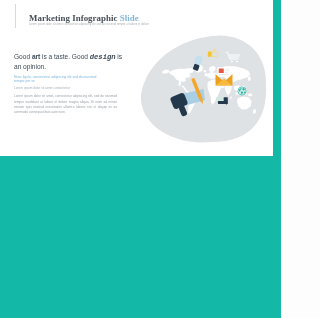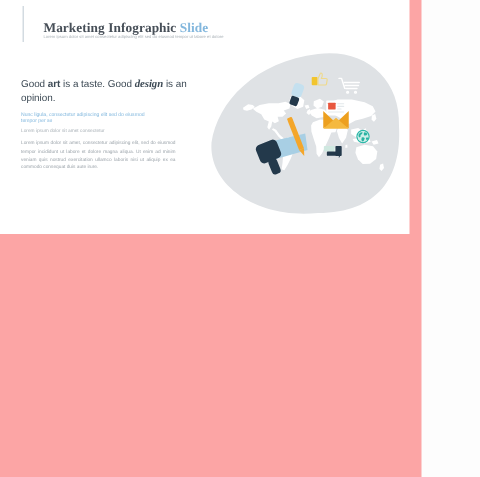--- a/index.html
+++ b/index.html
@@ -1,31 +1,31 @@
 <!DOCTYPE html>
 <html><head>
 <meta charset="utf-8">
 <style>
   html,body{margin:0;padding:0;}
   body{width:281px;height:318px;background:#fdfdfd;font-family:"Liberation Sans",sans-serif;overflow:hidden;}
-  .page{position:relative;width:281px;height:318px;background:#fca5a5;}
+  .page{position:relative;width:281px;height:318px;background:#14b8a6;}
 
   
   .hero{position:absolute;left:0;top:0;width:273px;height:156px;background:#fff;overflow:hidden;}
   .hero-inner{position:absolute;inset:0;}
 
   .titlebar{position:absolute;left:15px;top:4px;height:24px;border-left:1px solid #d3dbe1;padding-left:13px;}
   .title{font-family:"Liberation Serif",serif;font-size:8.9px;font-weight:700;line-height:11px;color:#474f58;white-space:nowrap;letter-spacing:.05px;padding-top:8.5px;}
   .title .accent{color:#83b7dd;}
   .subtitle{font-size:2.7px;line-height:3.4px;color:#a7afb5;white-space:nowrap;margin-top:-0.8px;letter-spacing:.05px;}
 
   .body{position:absolute;left:14px;top:51.5px;width:114px;}
   .headline{font-size:6.6px;line-height:9.3px;color:#3d4a55;font-weight:400;letter-spacing:-0.02px;}
   .headline b{font-weight:700;}
-  .headline i{font-family:Liberation Serif, serif;font-style:italic;font-weight:700;font-size:7.2px;}
+  .headline i{font-family:Liberation Mono, monospace;font-style:italic;font-weight:700;font-size:7.2px;}
   .linkline{margin-top:3.6px;font-size:3.4px;line-height:4.7px;color:#7fb6dd;width:92px;}
   .metaline{margin-top:2.4px;font-size:3.2px;line-height:4.6px;color:#a8b0b6;}
   .bodytext{margin-top:3.4px;font-size:3.2px;line-height:5.3px;color:#9aa2a9;text-align:justify;width:103px;}
 
   .illus{position:absolute;left:133px;top:27px;width:140px;height:120px;}
 
   .tgrid{position:absolute;left:0;top:157px;width:281px;height:161px;}
 </style>
 </head>
 <body>

